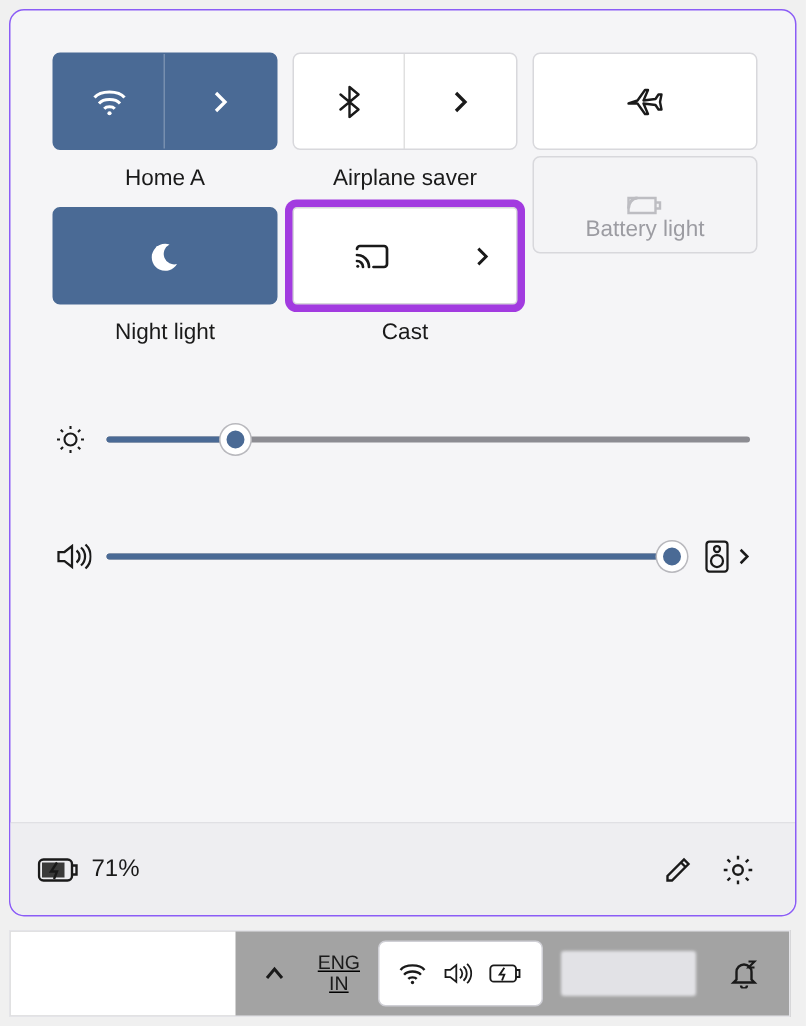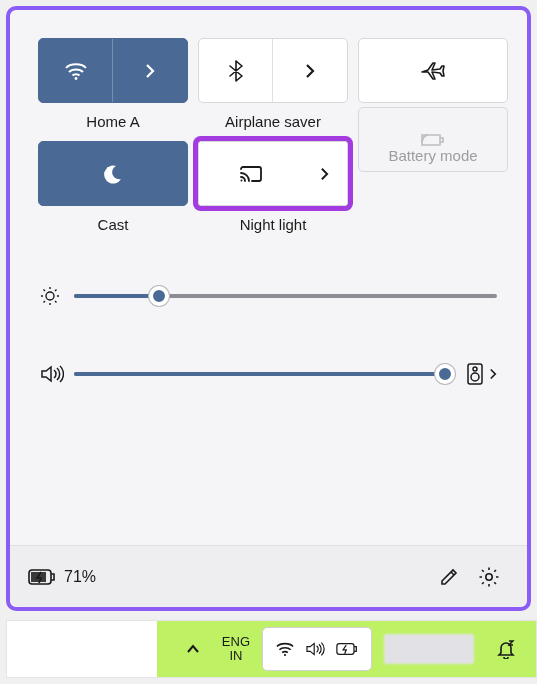--- a/index.html
+++ b/index.html
@@ -12,21 +12,21 @@
     overflow: hidden;
     box-sizing: border-box;
   }
   .panel {
     position: absolute;
     left: 6px;
     top: 6px;
     width: 525px;
     height: 605px;
     background: #f5f5f7;
-    border: 4px solid #8b5cf6;
+    border: 1px solid #8b5cf6;
     border-radius: 10px;
     box-sizing: border-box;
   }
   .tiles {
     padding: 28px 28px 0 28px;
     display: grid;
     grid-template-columns: repeat(3, 150px);
     grid-template-rows: 65px 30px 65px 30px;
     column-gap: 10px;
     row-gap: 4px;
@@ -165,27 +165,28 @@
     width: 40px;
     height: 40px;
     display: flex;
     align-items: center;
     justify-content: center;
     color: #1a1a1a;
   }
 
   .taskbar {
     position: absolute;
-    left: 6px; right: 0; bottom: 6px;
+    left: 6px; right: 10px; bottom: 6px;
     height: 58px;
-    background: #bef264;
+    background: #a3a3a3;
     border: 1px solid #e4e4e8;
     display: flex;
     align-items: center;
     box-sizing: border-box;
+    text-decoration: underline;
   }
   .taskbar .left-block {
     width: 150px;
     height: 100%;
     background: #fff;
   }
   .taskbar .tray {
     margin-left: auto;
     display: flex;
     align-items: center;
@@ -294,23 +295,23 @@
           <circle cx="2.5" cy="15.5" r="1" fill="#1a1a1a" stroke="none"></circle>
         </svg>
       </div>
       <div class="half" style="flex:0.6;">
         <svg width="9" height="14" viewBox="0 0 10 16" fill="none" stroke="#1a1a1a" stroke-width="2.2">
             <path d="M2 2 L8 8 L2 14"></path>
           </svg>
       </div>
     </div>
 
-    <div class="label dim">Battery mode</div>
+    <div class="label dim">Battery light</div>
+    <div class="label">Night light</div>
     <div class="label">Cast</div>
-    <div class="label">Night light</div>
 
   </div>
 
   <div class="sliders">
 
     <div class="slider-row">
       <div class="icon-slot">
         <svg width="20" height="20" viewBox="0 0 20 20" fill="none" stroke="#1a1a1a" stroke-width="1.4">
           <circle cx="10" cy="10" r="4"></circle>
           <path d="M10 1 L10 3 M10 17 L10 19 M1 10 L3 10 M17 10 L19 10 M3.5 3.5 L5 5 M15 15 L16.5 16.5 M3.5 16.5 L5 15 M15 5 L16.5 3.5"></path>

